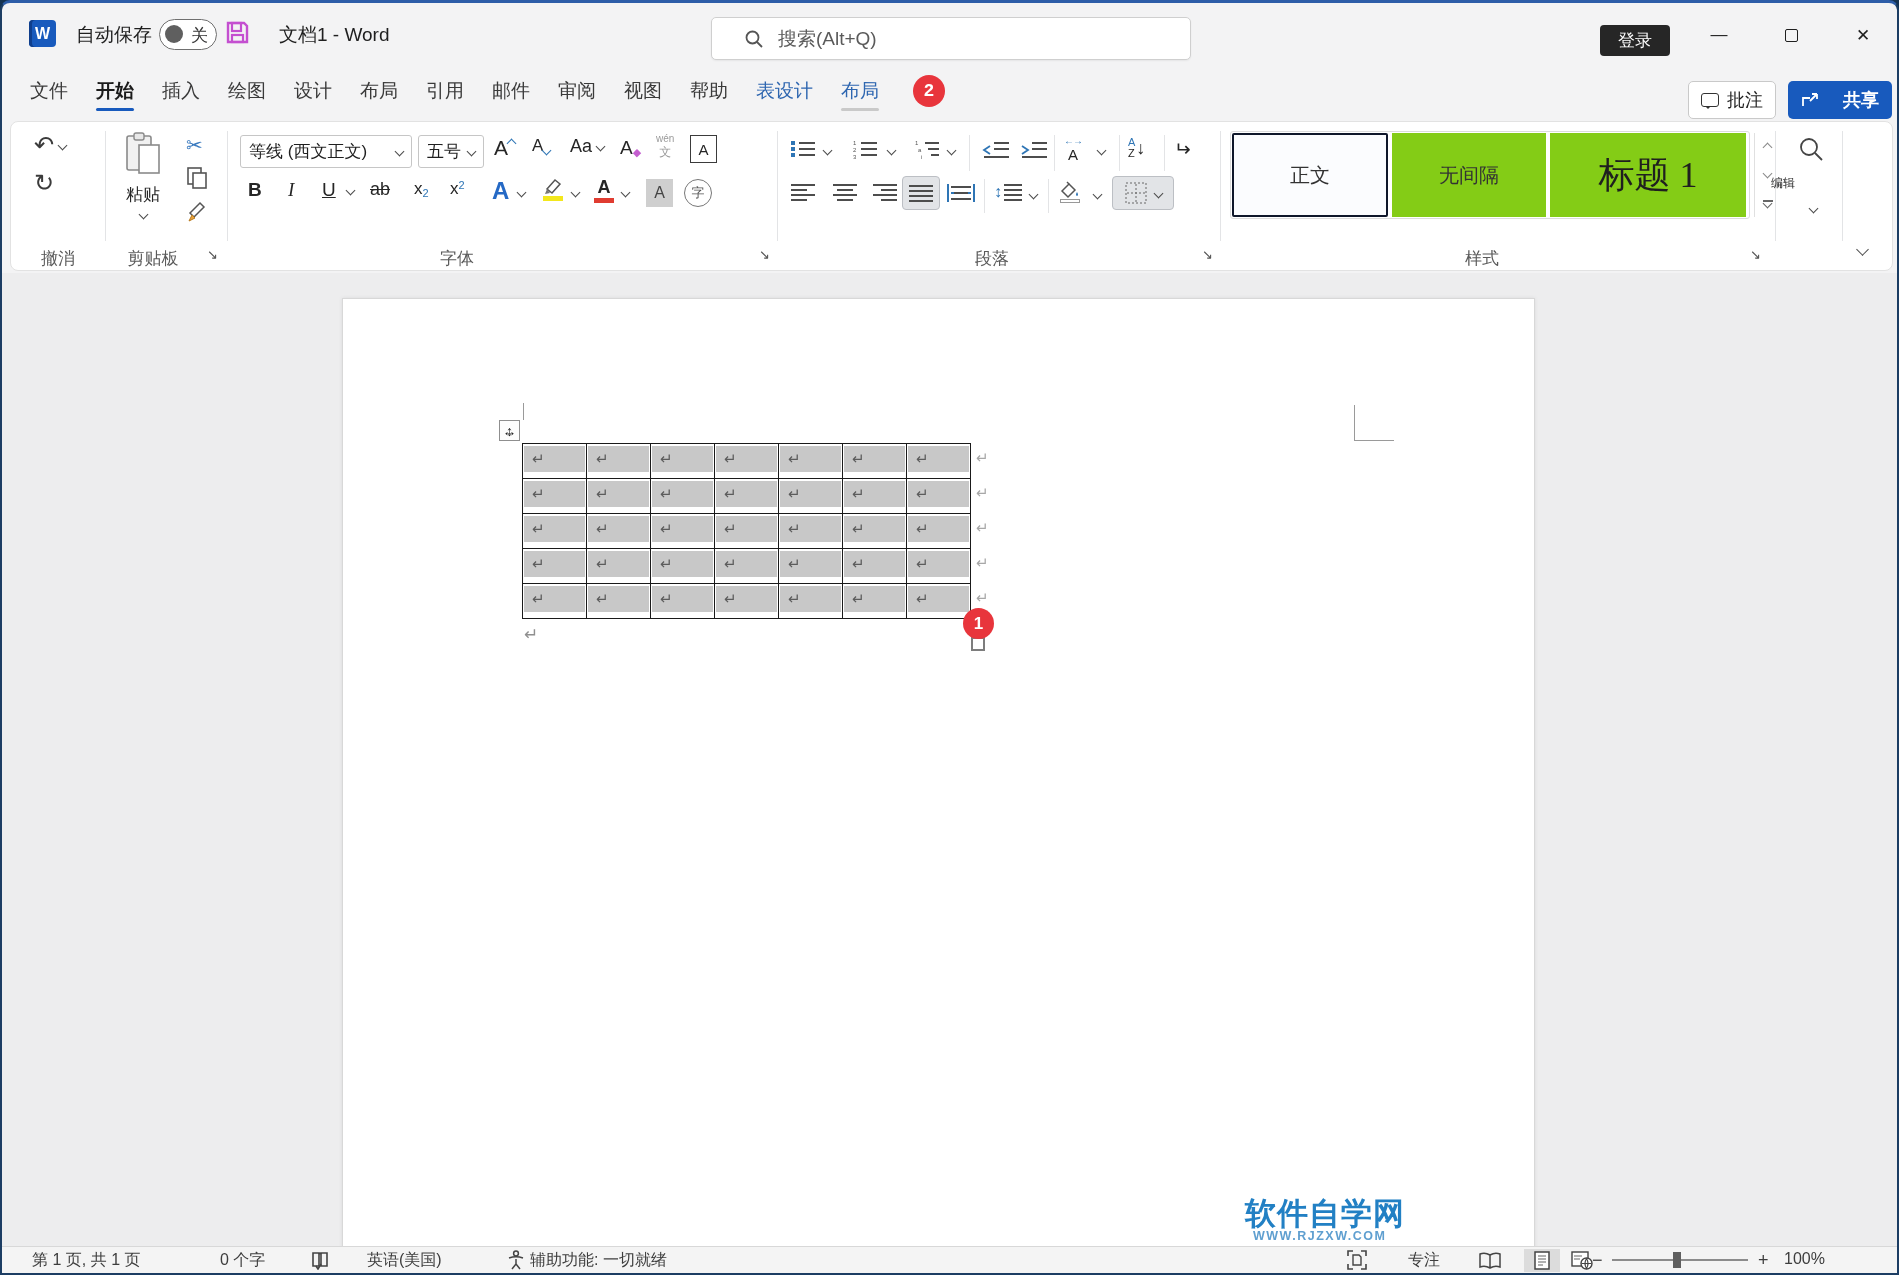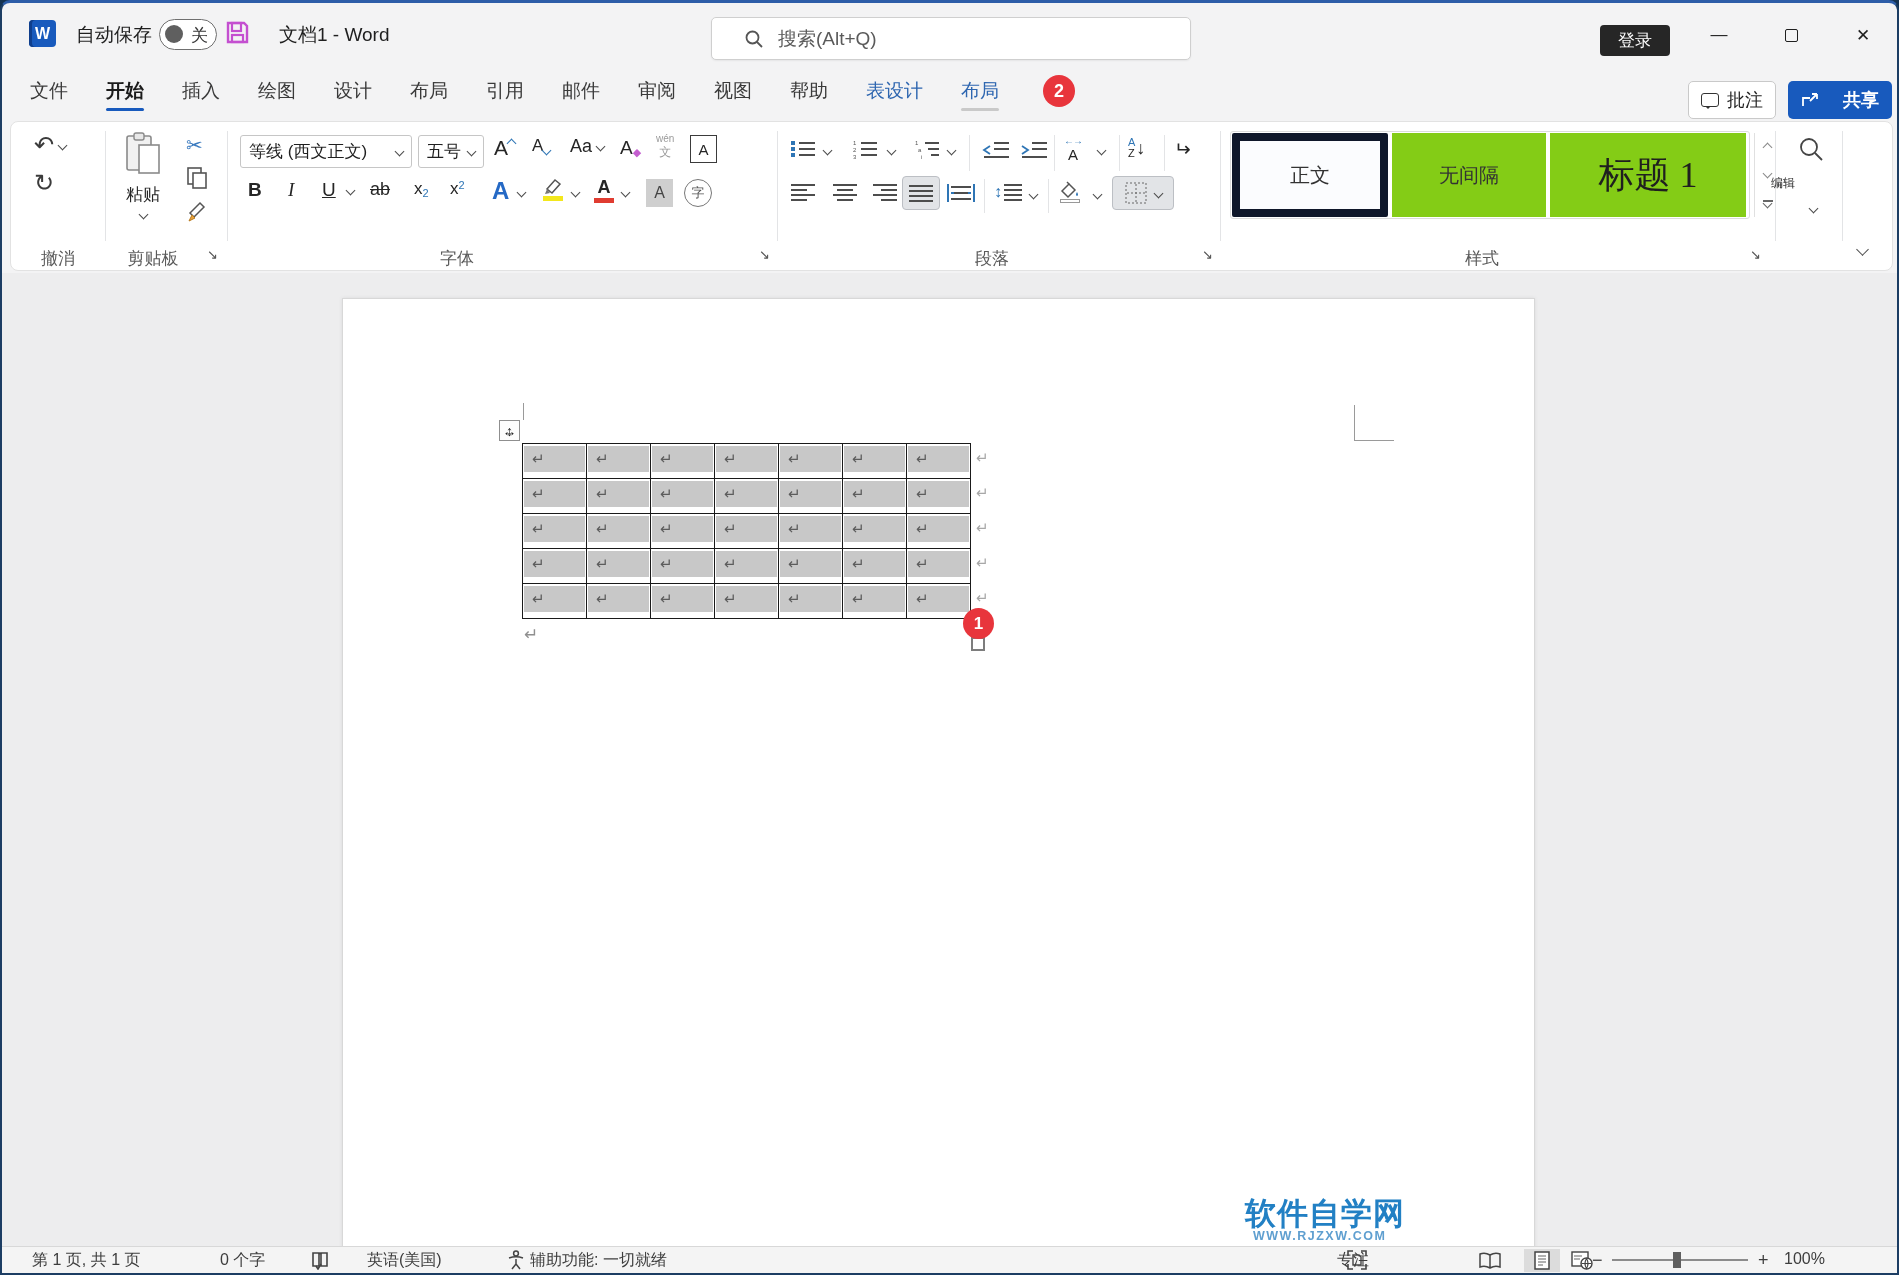--- a/index.html
+++ b/index.html
@@ -20,21 +20,21 @@
   .save-icon { position:absolute; left:222px; top:16px; }
   .doc-title { position:absolute; left:277px; top:19px; font-size:19px; color:#1f1f1f; }
   .searchbox { position:absolute; left:709px; top:14px; width:480px; height:43px; background:#fff; border:1px solid #cfcfcf; border-radius:5px; display:flex; align-items:center; box-shadow:0 1px 2px rgba(0,0,0,.06); }
   .searchbox .mag { margin-left:32px; }
   .searchbox .ph { margin-left:14px; font-size:19px; color:#5a5a5a; }
   .signin-btn { position:absolute; left:1598px; top:22px; width:70px; height:31px; background:#262626; color:#fff; font-size:17px; border-radius:4px; display:flex; align-items:center; justify-content:center; }
   .caption-btn { position:absolute; top:18px; width:40px; height:28px; display:flex; align-items:center; justify-content:center; color:#1f1f1f; font-size:17px; }
   .min-btn { left:1697px; } .max-btn { left:1769px; } .close-btn { left:1841px; }
   .max-glyph { width:13px; height:13px; border:1.4px solid #1f1f1f; border-radius:2px; }
   
-  .tabrow { position:absolute; left:28px; top:62px; height:52px; display:flex; gap:38px; align-items:center; }
+  .tabrow { position:absolute; left:28px; top:62px; height:52px; display:flex; gap:28px; align-items:center;font-family:Liberation Mono, monospace; }
   .tab { position:relative; font-size:19px; color:#3a3a3a; height:52px; display:flex; align-items:center; white-space:nowrap; }
   .tab.active { color:#1b1b1b; font-weight:bold; }
   .tab.active::after { content:""; position:absolute; left:0; right:0; bottom:6px; height:3px; background:#185abd; border-radius:2px; }
   .tab.contextual { color:#2e66b0; }
   .tab.hovered::after { content:""; position:absolute; left:0; right:0; bottom:6px; height:3px; background:#c9c9c9; border-radius:2px; }
   .tab-badge { width:32px; height:32px; margin-left:6px; border-radius:50%; background:#e8353c; color:#fff; font-size:18px; font-weight:bold; display:flex; align-items:center; justify-content:center; align-self:center; }
   .comments-btn { position:absolute; left:1686px; top:78px; width:88px; height:38px; background:#fff; border:1px solid #c9c9c9; border-radius:5px; display:flex; align-items:center; justify-content:center; gap:8px; font-size:18px; color:#1f1f1f; }
   .share-btn { position:absolute; left:1786px; top:78px; width:104px; height:38px; background:#185abd; border-radius:5px; display:flex; align-items:center; justify-content:center; gap:24px; font-size:18px; color:#fff; font-weight:bold; }
   .bubble { width:18px; height:14px; border:1.8px solid #333; border-radius:3px; position:relative; }
   .bubble::after { content:""; position:absolute; left:3px; bottom:-6px; border:3px solid transparent; border-top-color:#333; }
@@ -46,21 +46,21 @@
   .rbtn { position:absolute; display:flex; align-items:center; justify-content:center; color:#262626; }
   .chev { display:inline-block; width:7px; height:7px; border-right:1.6px solid #4a4a4a; border-bottom:1.6px solid #4a4a4a; transform:rotate(45deg); }
   .chev.up { transform:rotate(-135deg); }
   .combo { position:absolute; height:33px; border:1px solid #c6c6c6; border-radius:3px; background:#fff; display:flex; align-items:center; font-size:17px; color:#1f1f1f; padding:0 8px; justify-content:space-between; }
   .lines-icon { display:inline-block; width:22px; height:17px; background:repeating-linear-gradient(#4d4d4d 0 2px, transparent 2px 5px); }
   .sel-box { background:#e2e4e7; border:1px solid #bcbfc4; border-radius:4px; }
   .undo-glyph { font-size:24px; color:#3b3b3b; line-height:1; }
   .paste-btn { position:absolute; left:112px; top:128px; width:58px; height:108px; display:flex; flex-direction:column; align-items:center; }
   .paste-label { font-size:17px; color:#262626; margin-top:4px; }
   .style-card { position:absolute; top:130px; height:84px; background:#84cc16; display:flex; align-items:center; justify-content:center; }
-  .style-card.selected { border:8px solid #0f172a; background:#fbfcfe; border-radius:2px; }
+  .style-card.selected { border:2px solid #0f172a; background:#fbfcfe; border-radius:2px; }
   .gal-btn { position:absolute; left:1752px; width:26px; height:28px; border-left:1px solid #e0e0e0; display:flex; align-items:center; justify-content:center; }
   
   .docarea { position:absolute; left:0; top:270px; width:100%; height:978px; background:#ededee; }
   .page { position:absolute; left:340px; top:25px; width:1193px; height:953px; background:#fff; border:1px solid #d8d8d8; box-shadow:0 0 4px rgba(0,0,0,.08); }
   .mark { position:absolute; background:#9a9a9a; }
   .move-handle { position:absolute; left:497px; top:417px; width:21px; height:21px; background:#fdfdfd; border:1px solid #8f8f8f; display:flex; align-items:center; justify-content:center; }
   .move-glyph { position:relative; width:15px; height:15px; }
   .move-glyph span { position:absolute; left:0; top:0; width:15px; height:15px; display:flex; align-items:center; justify-content:center; font-size:14px; color:#222; line-height:1; }
   .wtable { position:absolute; left:520px; top:440px; border-left:1.5px solid #1a1a1a; border-top:1.5px solid #1a1a1a; }
   .trow { display:flex; height:35px; border-bottom:1.5px solid #1a1a1a; }
@@ -680,21 +680,21 @@
         </svg>
     </div>
     <div class="sitem" style="left:528px;">辅助功能: 一切就绪</div>
 
     <div class="sitem" style="left:1345px;">
       <svg class="ico" width="20" height="20" viewBox="0 0 20 20">
           <path d="M1 6 V1 h5 M14 1 h5 v5 M19 14 v5 h-5 M6 19 H1 v-5" fill="none" stroke="#444" stroke-width="1.6"></path>
           <path d="M6 5 h6 l2 2 v8 h-8 z" fill="none" stroke="#444" stroke-width="1.4"></path>
         </svg>
     </div>
-    <div class="sitem" style="left:1335px;">专注</div>
+    <div class="sitem" style="left:1406px;">专注</div>
     <div class="view-btn" style="left:1470px;">
       <svg class="ico" width="22" height="18" viewBox="0 0 22 18">
           <path d="M1 2 q5 -2 10 1 q5 -3 10 -1 v13 q-5 -2 -10 1 q-5 -3 -10 -1 z M11 3 v12" fill="none" stroke="#444" stroke-width="1.5"></path>
         </svg>
     </div>
     <div class="view-btn selected" style="left:1522px;">
       <svg class="ico" width="16" height="19" viewBox="0 0 16 19">
           <rect x="1" y="1" width="14" height="17" fill="#fff" stroke="#444" stroke-width="1.5"></rect>
           <path d="M4 5 h8 M4 8 h8 M4 11 h8 M4 14 h5" stroke="#666" stroke-width="1.2"></path>
         </svg>

